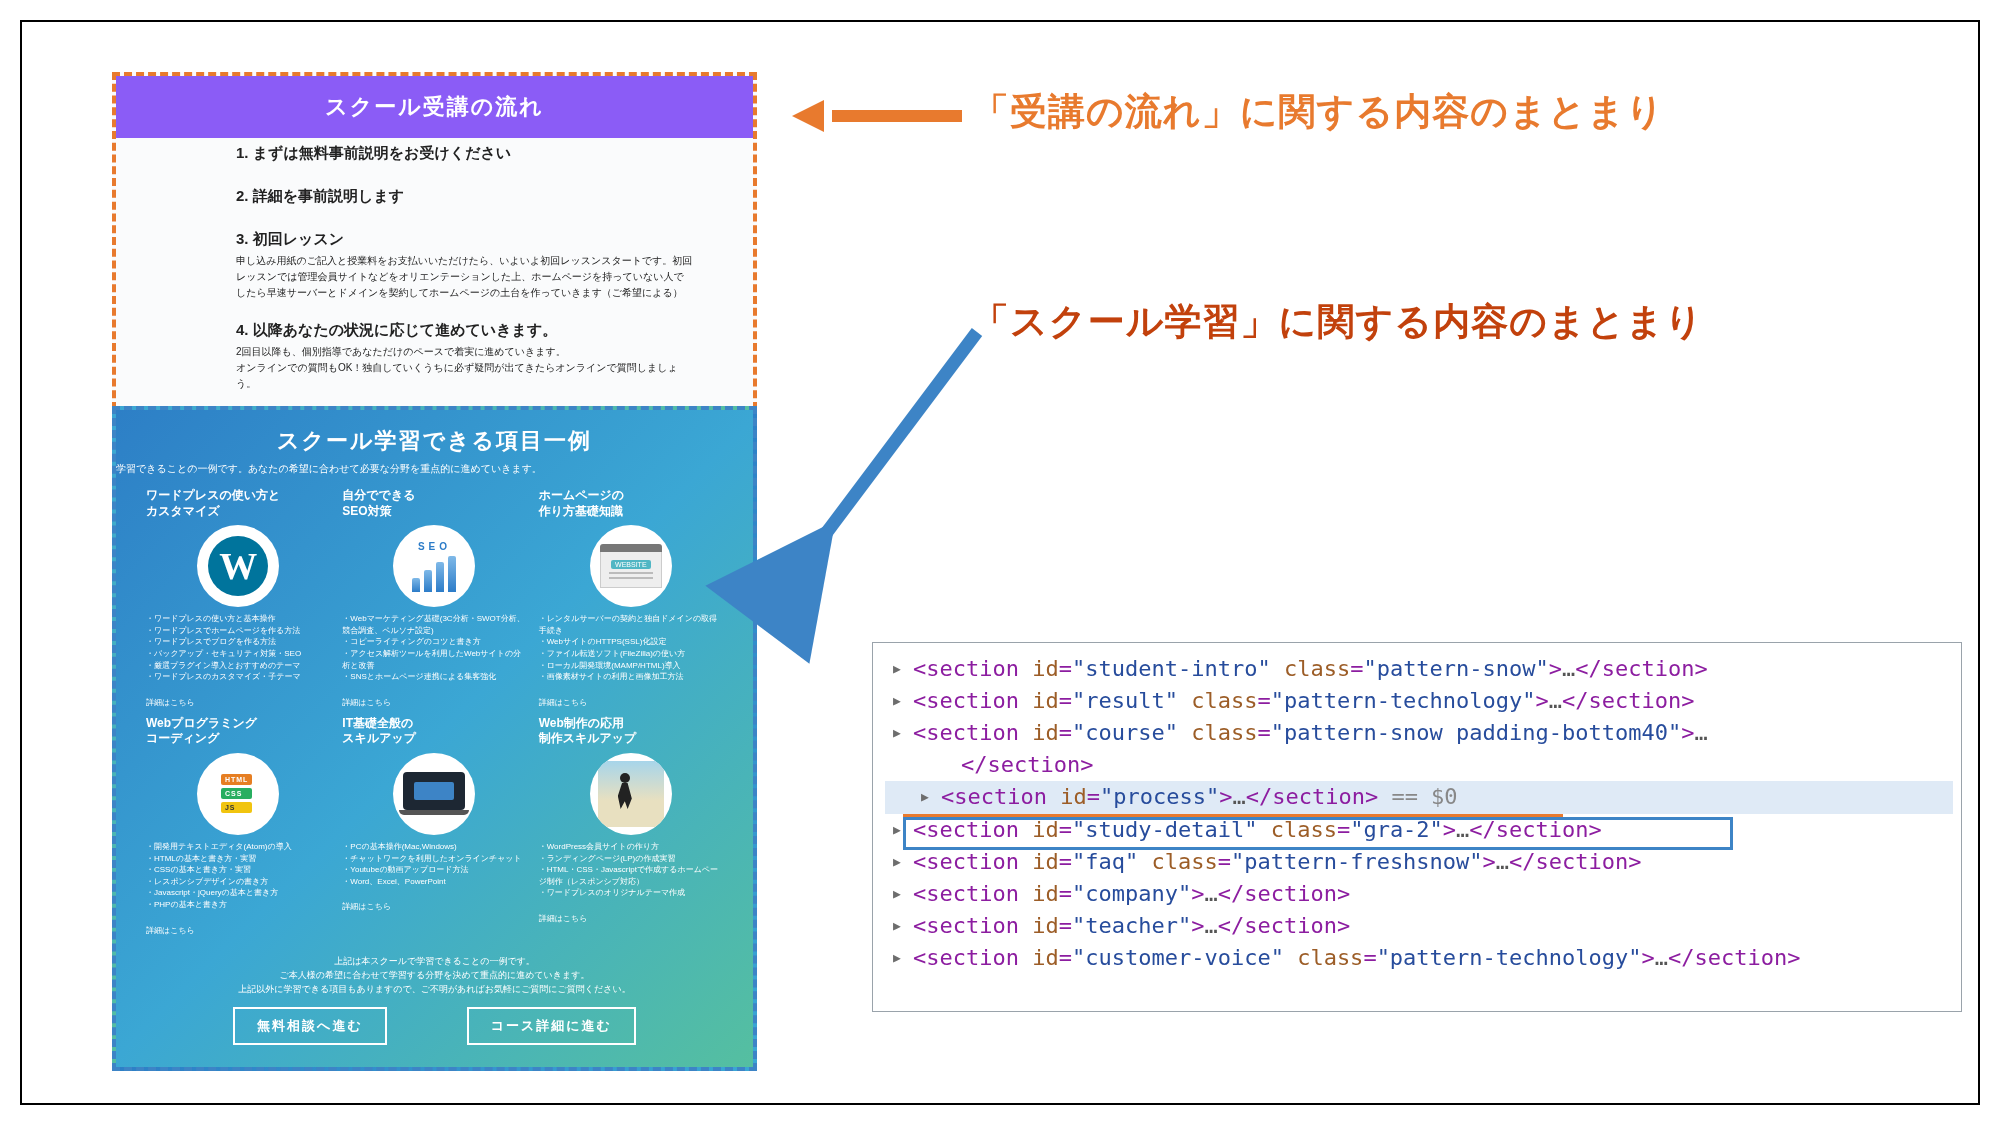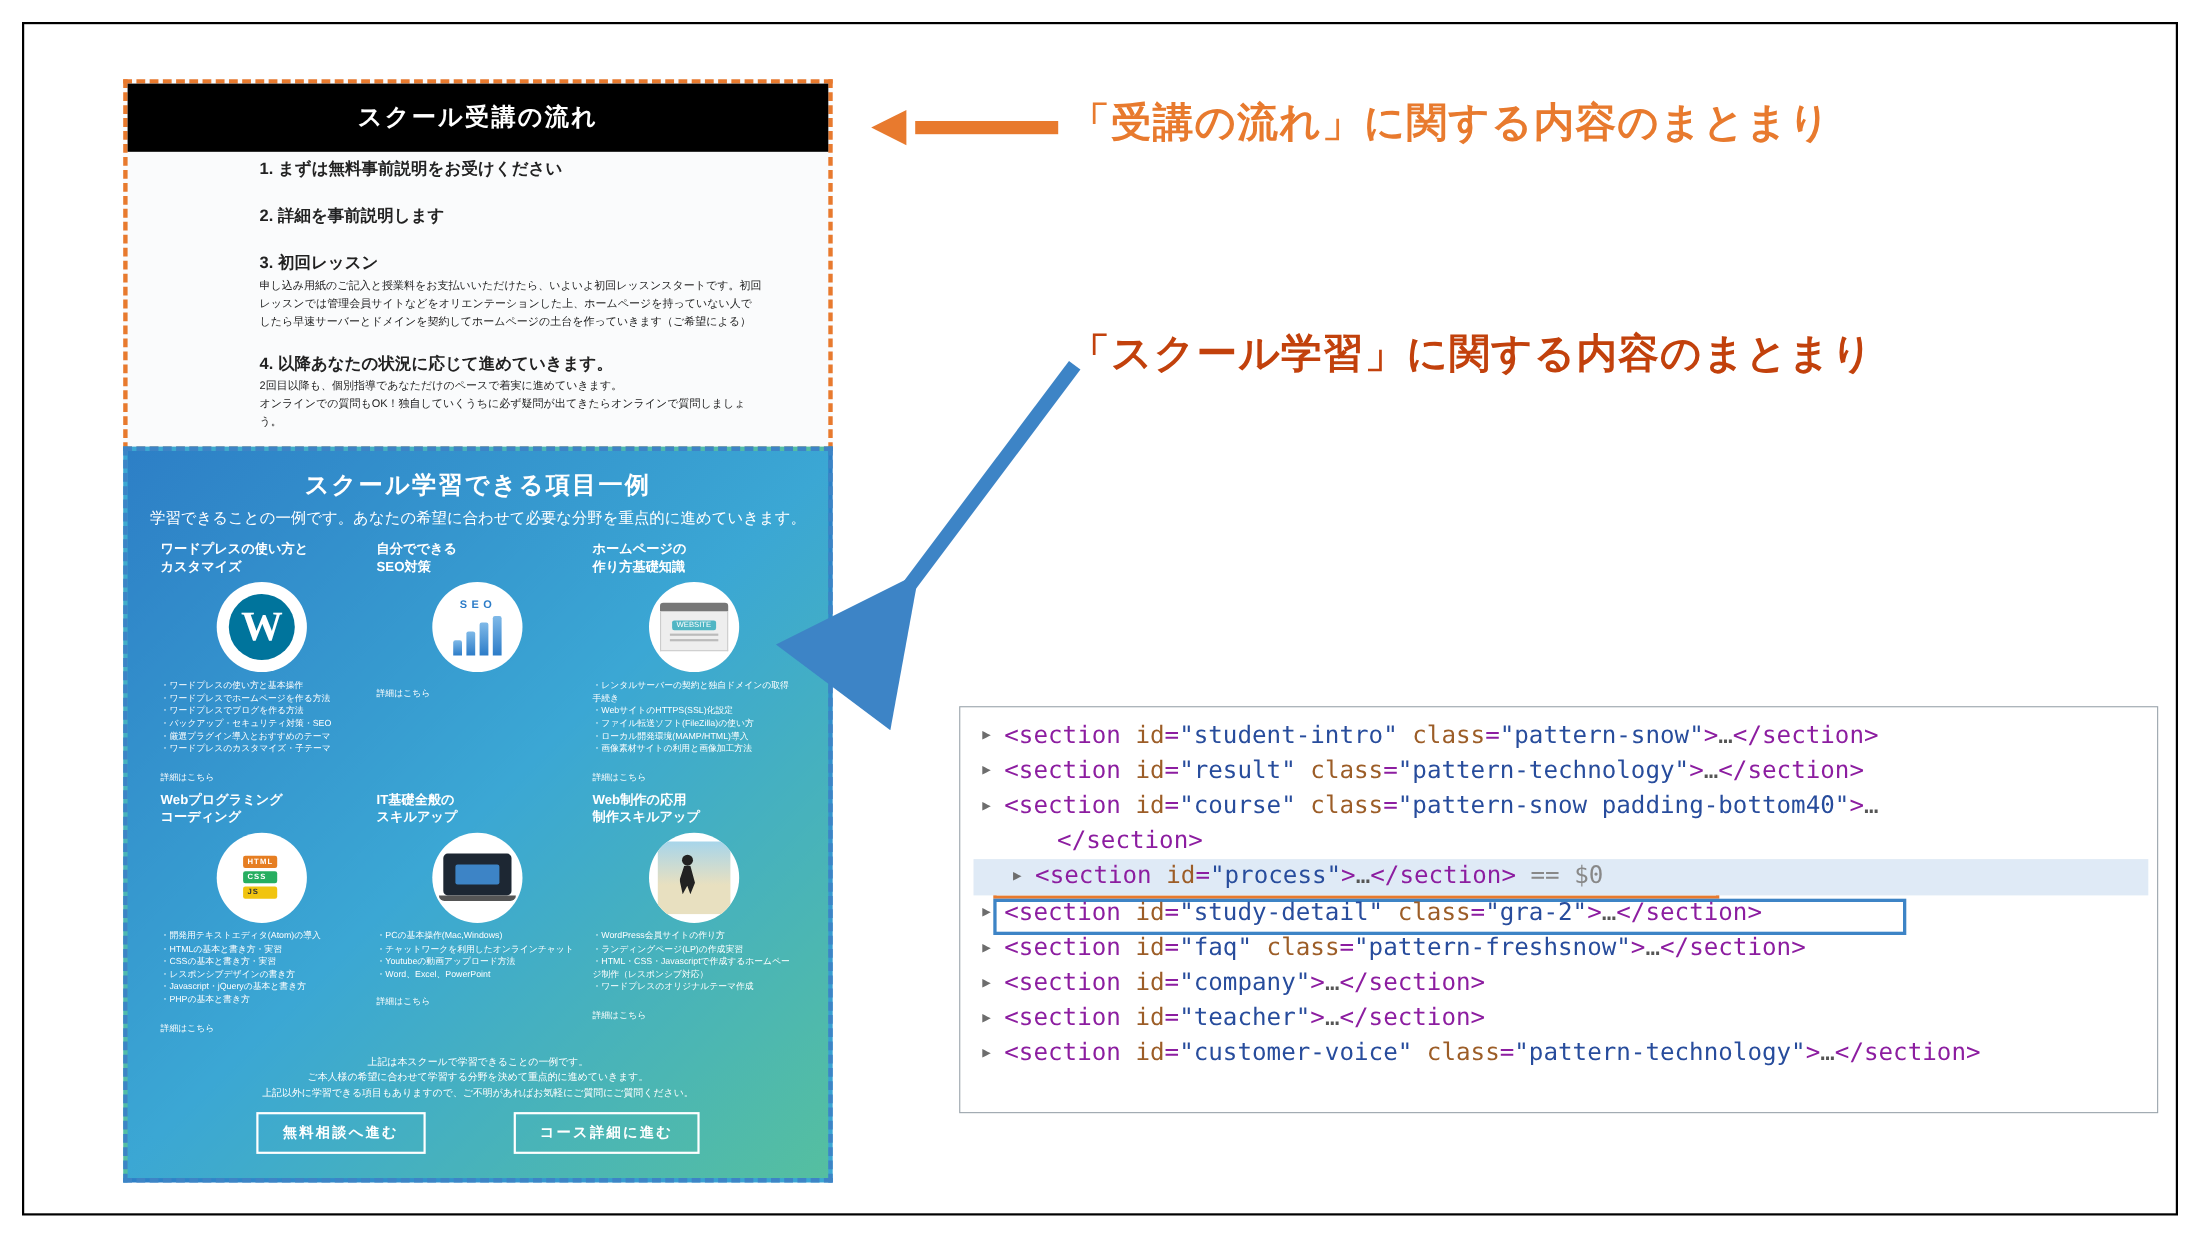--- a/index.html
+++ b/index.html
@@ -6,31 +6,31 @@
   html, body { width: 2000px; height: 1125px; background: #fff; font-family: "Hiragino Kaku Gothic ProN", "Yu Gothic", Meiryo, sans-serif; }
   .frame { position: absolute; inset: 20px; border: 2px solid #000; }
 
   
   .left { position: absolute; left: 90px; top: 50px; width: 645px; }
   .page1, .page2 { position: relative; width: 100%; }
   .page1 { background: #fafbfc; border: 4px dashed #e87a2e; }
   .page2 { margin-top: -4px; border: 4px dashed #3d84c6; color: #fff;
            background: linear-gradient(135deg,#2d7fc6 0%, #3ba7d4 50%, #55bfa0 100%); }
 
-  .bar-green { background:#000000; color:#fff; text-align:center; font-weight:bold;
+  .bar-green { background:#8b5cf6; color:#fff; text-align:center; font-weight:bold;
                font-size:22px; padding:16px 0; letter-spacing:2px; }
   .intro { font-size:10px; color:#333; padding:10px 60px 20px 120px; line-height:1.6; }
   .step { padding:6px 60px 14px 120px; color:#222; }
   .step h4 { font-size:15px; font-weight:bold; margin-bottom:4px; }
   .step p { font-size:10px; line-height:1.6; }
   .step .link { color:#3d84c6; }
 
   .bar-blue { color:#fff; text-align:center; font-weight:bold; font-size:22px;
               padding:16px 0 6px; letter-spacing:2px; }
-  .sub { text-align:center; font-size:14px; padding-bottom:12px; }
+  .sub { font-size:10px; padding-bottom:12px; }
   .grid { display:grid; grid-template-columns:repeat(3,1fr); gap:8px 12px; padding:0 30px 14px; }
   .cell h5 { font-size:12px; font-weight:bold; line-height:1.3; margin-bottom:6px; }
   .circ { width:82px; height:82px; border-radius:50%; background:#fff; margin:0 auto 6px;
           display:flex; align-items:center; justify-content:center; overflow:hidden; }
   .cell ul { list-style:none; font-size:8px; line-height:1.45; }
   .cell ul li::before { content:"・"; }
   .more { font-size:8px; margin-top:14px; }
   .footertxt { text-align:center; font-size:9px; line-height:1.6; padding:4px 30px 10px; }
   .btns { display:flex; justify-content:center; gap:80px; padding:0 0 22px; }
   .btn { border:2px solid #fff; padding:8px 22px; font-size:13px; font-weight:bold; letter-spacing:2px; }
@@ -136,20 +136,26 @@
               <div class="seo">
                 <div class="t">SEO</div>
                 <div class="bars">
                   <span style="height:14px"></span>
                   <span style="height:22px"></span>
                   <span style="height:30px"></span>
                   <span style="height:36px"></span>
                 </div>
               </div>
             </div>
+            <ul>
+              <li>Webマーケティング基礎(3C分析・SWOT分析、競合調査、ペルソナ設定)</li>
+              <li>コピーライティングのコツと書き方</li>
+              <li>アクセス解析ツールを利用したWebサイトの分析と改善</li>
+              <li>SNSとホームページ連携による集客強化</li>
+            </ul>
             <div class="more">詳細はこちら</div>
           </div>
           <div class="cell">
             <h5>ホームページの<br>作り方基礎知識</h5>
             <div class="circ">
               <div class="browser">
                 <div class="top"></div>
                 <div class="body">
                   <span class="lbl">WEBSITE</span>
                   <span class="line"></span>

